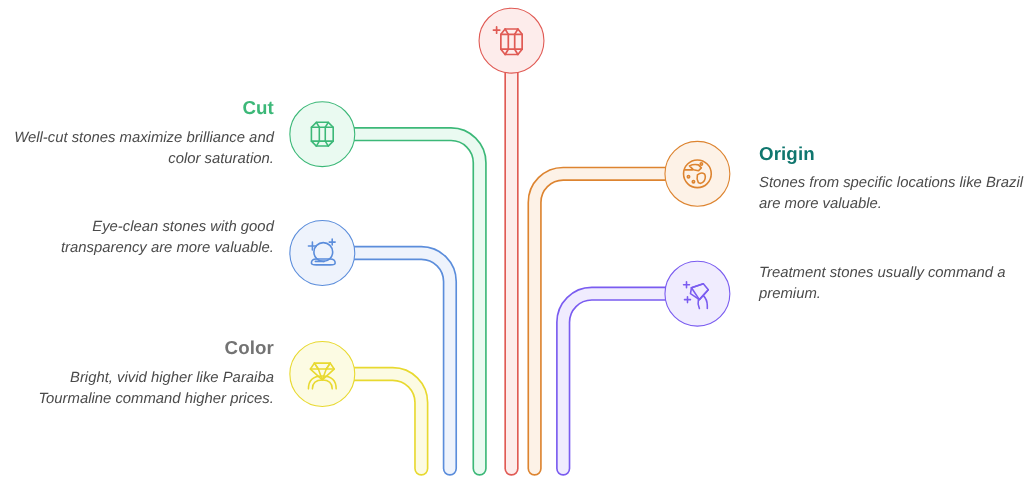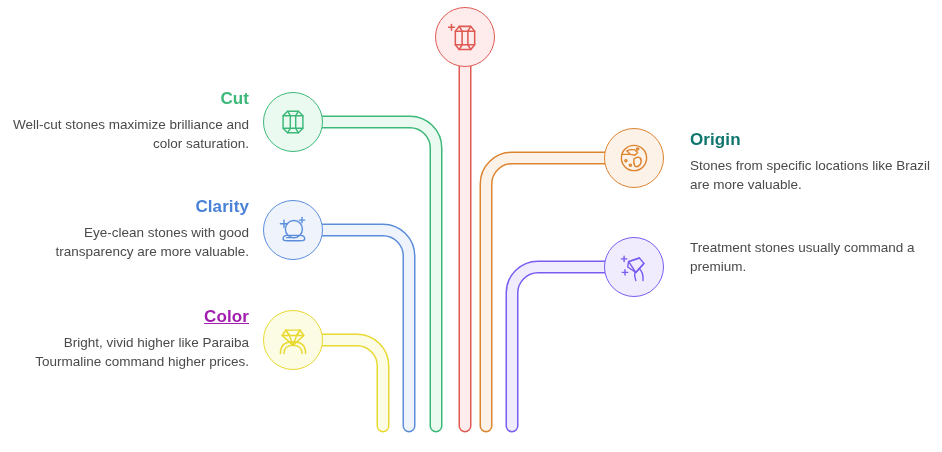--- a/index.html
+++ b/index.html
@@ -30,20 +30,21 @@
     font-weight:bold;
     line-height:21px;
     margin:0 0 6px 0;
     letter-spacing:0.1px;
   }
   .desc{
     font-size:13.5px;
     line-height:19px;
     color:#4a4a4a;
     margin:0;
+    font-style:italic;
   }
 </style>
 </head>
 <body>
 
 <div id="stage">
 
   <svg class="pipes" viewBox="0 0 942 452">
     <g id="pipe-group">
         <g>
@@ -107,37 +108,36 @@
     <g fill="none" stroke-width="1.6" stroke-linejoin="round" stroke-linecap="round" stroke="#5b8ddb">
       <circle cx="31" cy="29" r="9.5"></circle>
       <path d="M19 40 Q19 36 24 36 L38 36 Q43 36 43 40 Q43 42 38 42 L24 42 Q19 42 19 40 Z"></path>
       <path d="M23 38.5 L32 38.5"></path>
       <path d="M20 19 L20 27 M16 23 L24 23"></path>
       <path d="M40 16 L40 22 M37 19 L43 19"></path>
     </g>
   </svg>
       </div>
       <div class="label-block left" style="right: 693px; width: 245px; top: 196px;">
-        <div class="heading" style="color: rgb(74, 130, 216);">Clarity</div>
         <div class="desc">Eye-clean stones with good transparency are more valuable.</div>
       </div>
       <div class="node" style="left: 263px; top: 310px; width: 60px; height: 60px; background: rgb(252, 251, 227); border: 1.6px solid rgb(232, 217, 48);">
         <svg width="54" height="54" viewBox="0 0 60 60">
     <g fill="none" stroke-width="1.6" stroke-linejoin="round" stroke-linecap="round" stroke="#e8d930">
       <path d="M22 19 L38 19 L42 25 L30 36 L18 25 Z"></path>
       <path d="M18 25 L42 25"></path>
       <path d="M22 19 L26 25 L30 36 L34 25 L38 19"></path>
       <path d="M26 25 L22 19 M34 25 L38 19"></path>
       <path d="M16 45 Q16 32 30 32 Q44 32 44 45"></path>
       <path d="M20 45 Q20 36 30 36 Q40 36 40 45"></path>
     </g>
   </svg>
       </div>
       <div class="label-block left" style="right: 693px; width: 245px; top: 306px;">
-        <div class="heading" style="color: #a21caf; text-decoration: underline;">Color</div>
+        <div class="heading" style="color: #737373;">Color</div>
         <div class="desc">Bright, vivid higher like Paraiba Tourmaline command higher prices.</div>
       </div>
       <div class="node" style="left: 604px; top: 128px; width: 60px; height: 60px; background: rgb(253, 242, 231); border: 1.6px solid rgb(221, 132, 48);">
         <svg width="54" height="54" viewBox="0 0 60 60">
     <g fill="none" stroke-width="1.6" stroke-linejoin="round" stroke-linecap="round" stroke="#dd8430">
       <circle cx="30" cy="30" r="14"></circle>
       <path d="M22 22 Q26 20 31 21 L34 24 L31 27 L26 26 Z"></path>
       <path d="M30 31 Q34 28 37 30 Q39 33 37 37 Q34 41 31 39 Q29 35 30 31 Z"></path>
       <path d="M17 26 L25 26"></path>
       <circle cx="21" cy="33" r="1.2"></circle>

